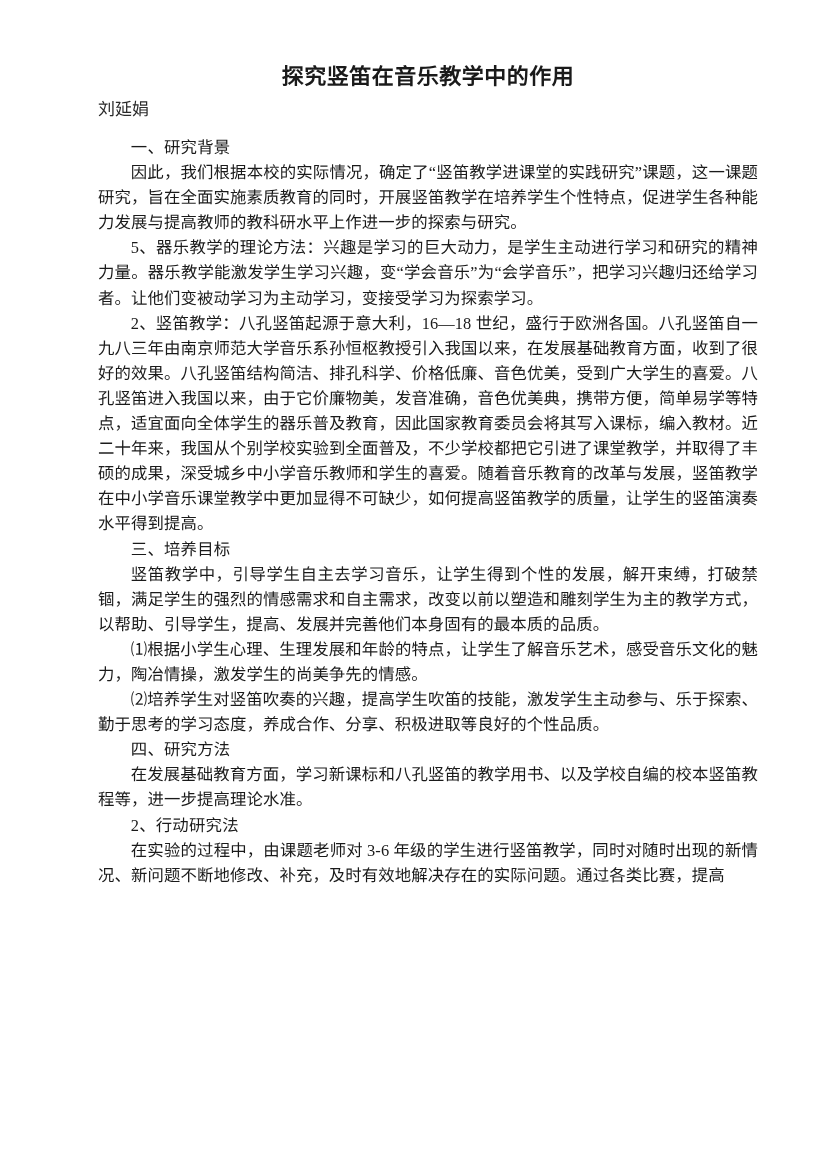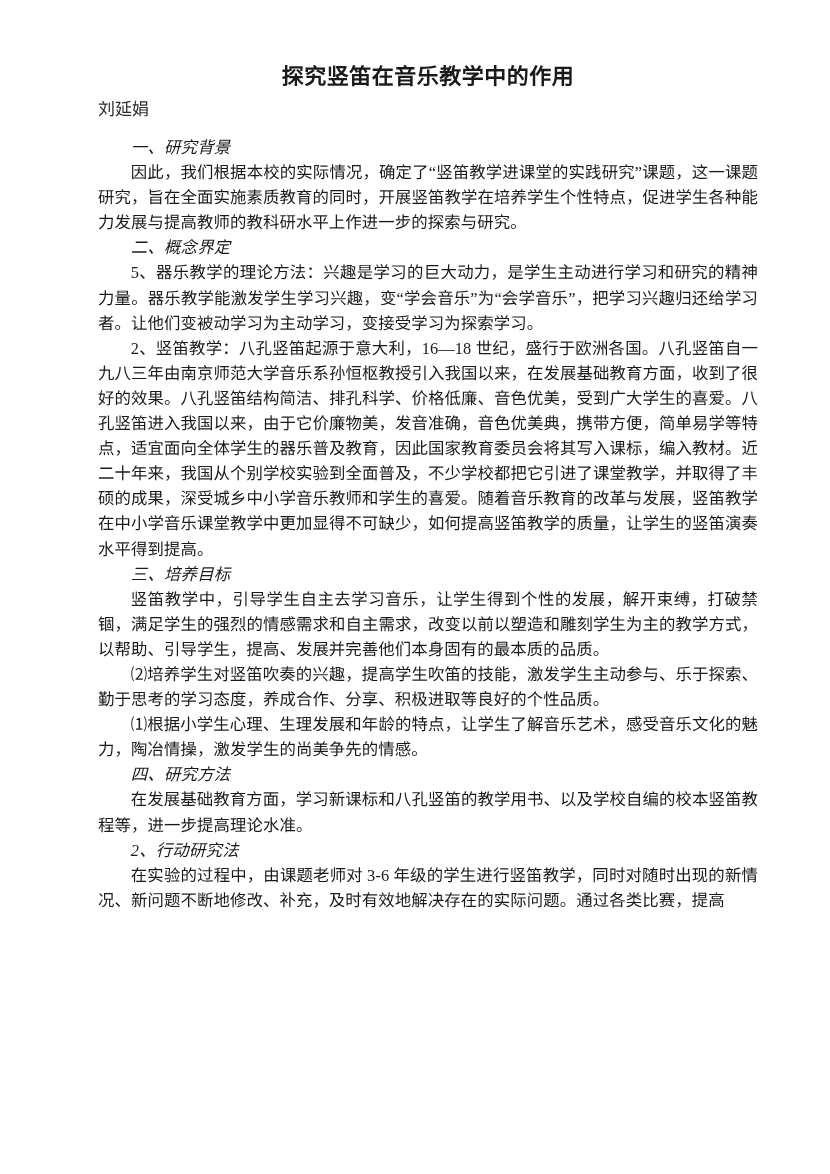--- a/index.html
+++ b/index.html
@@ -92,46 +92,44 @@
   }
 
   p.heading {
     margin: 0;
     padding: 0;
     font-size: 16.4px;
     line-height: 25.1px;
     text-indent: 2em;
     font-weight: normal;
     letter-spacing: 0.2px;
-    font-style: italic;
   }
 </style>
 </head>
 <body>
 
 <div class="page">
 
   <div class="watermark"></div>
   <div class="watermark-glyph">文库</div>
 
   <div class="content">
 
     <h1 class="doc-title">探究竖笛在音乐教学中的作用</h1>
     <div class="doc-author">刘延娟</div>
 
     <div class="body-block">
         <p class="heading">一、研究背景</p>
         <p class="para">因此，我们根据本校的实际情况，确定了“竖笛教学进课堂的实践研究”课题，这一课题研究，旨在全面实施素质教育的同时，开展竖笛教学在培养学生个性特点，促进学生各种能力发展与提高教师的教科研水平上作进一步的探索与研究。</p>
-        <p class="heading">二、概念界定</p>
         <p class="para">5、器乐教学的理论方法：兴趣是学习的巨大动力，是学生主动进行学习和研究的精神力量。器乐教学能激发学生学习兴趣，变“学会音乐”为“会学音乐”，把学习兴趣归还给学习者。让他们变被动学习为主动学习，变接受学习为探索学习。</p>
         <p class="para">2、竖笛教学：八孔竖笛起源于意大利，16—18 世纪，盛行于欧洲各国。八孔竖笛自一九八三年由南京师范大学音乐系孙恒枢教授引入我国以来，在发展基础教育方面，收到了很好的效果。八孔竖笛结构简洁、排孔科学、价格低廉、音色优美，受到广大学生的喜爱。八孔竖笛进入我国以来，由于它价廉物美，发音准确，音色优美典，携带方便，简单易学等特点，适宜面向全体学生的器乐普及教育，因此国家教育委员会将其写入课标，编入教材。近二十年来，我国从个别学校实验到全面普及，不少学校都把它引进了课堂教学，并取得了丰硕的成果，深受城乡中小学音乐教师和学生的喜爱。随着音乐教育的改革与发展，竖笛教学在中小学音乐课堂教学中更加显得不可缺少，如何提高竖笛教学的质量，让学生的竖笛演奏水平得到提高。</p>
         <p class="heading">三、培养目标</p>
         <p class="para">竖笛教学中，引导学生自主去学习音乐，让学生得到个性的发展，解开束缚，打破禁锢，满足学生的强烈的情感需求和自主需求，改变以前以塑造和雕刻学生为主的教学方式，以帮助、引导学生，提高、发展并完善他们本身固有的最本质的品质。</p>
+        <p class="para">⑴根据小学生心理、生理发展和年龄的特点，让学生了解音乐艺术，感受音乐文化的魅力，陶冶情操，激发学生的尚美争先的情感。</p>
         <p class="para">⑵培养学生对竖笛吹奏的兴趣，提高学生吹笛的技能，激发学生主动参与、乐于探索、勤于思考的学习态度，养成合作、分享、积极进取等良好的个性品质。</p>
-        <p class="para">⑴根据小学生心理、生理发展和年龄的特点，让学生了解音乐艺术，感受音乐文化的魅力，陶冶情操，激发学生的尚美争先的情感。</p>
         <p class="heading">四、研究方法</p>
         <p class="para">在发展基础教育方面，学习新课标和八孔竖笛的教学用书、以及学校自编的校本竖笛教程等，进一步提高理论水准。</p>
         <p class="heading">2、行动研究法</p>
         <p class="para">在实验的过程中，由课题老师对 3-6 年级的学生进行竖笛教学，同时对随时出现的新情况、新问题不断地修改、补充，及时有效地解决存在的实际问题。通过各类比赛，提高</p>
       </div>
 
   </div>
 </div>
 
 </body></html>

